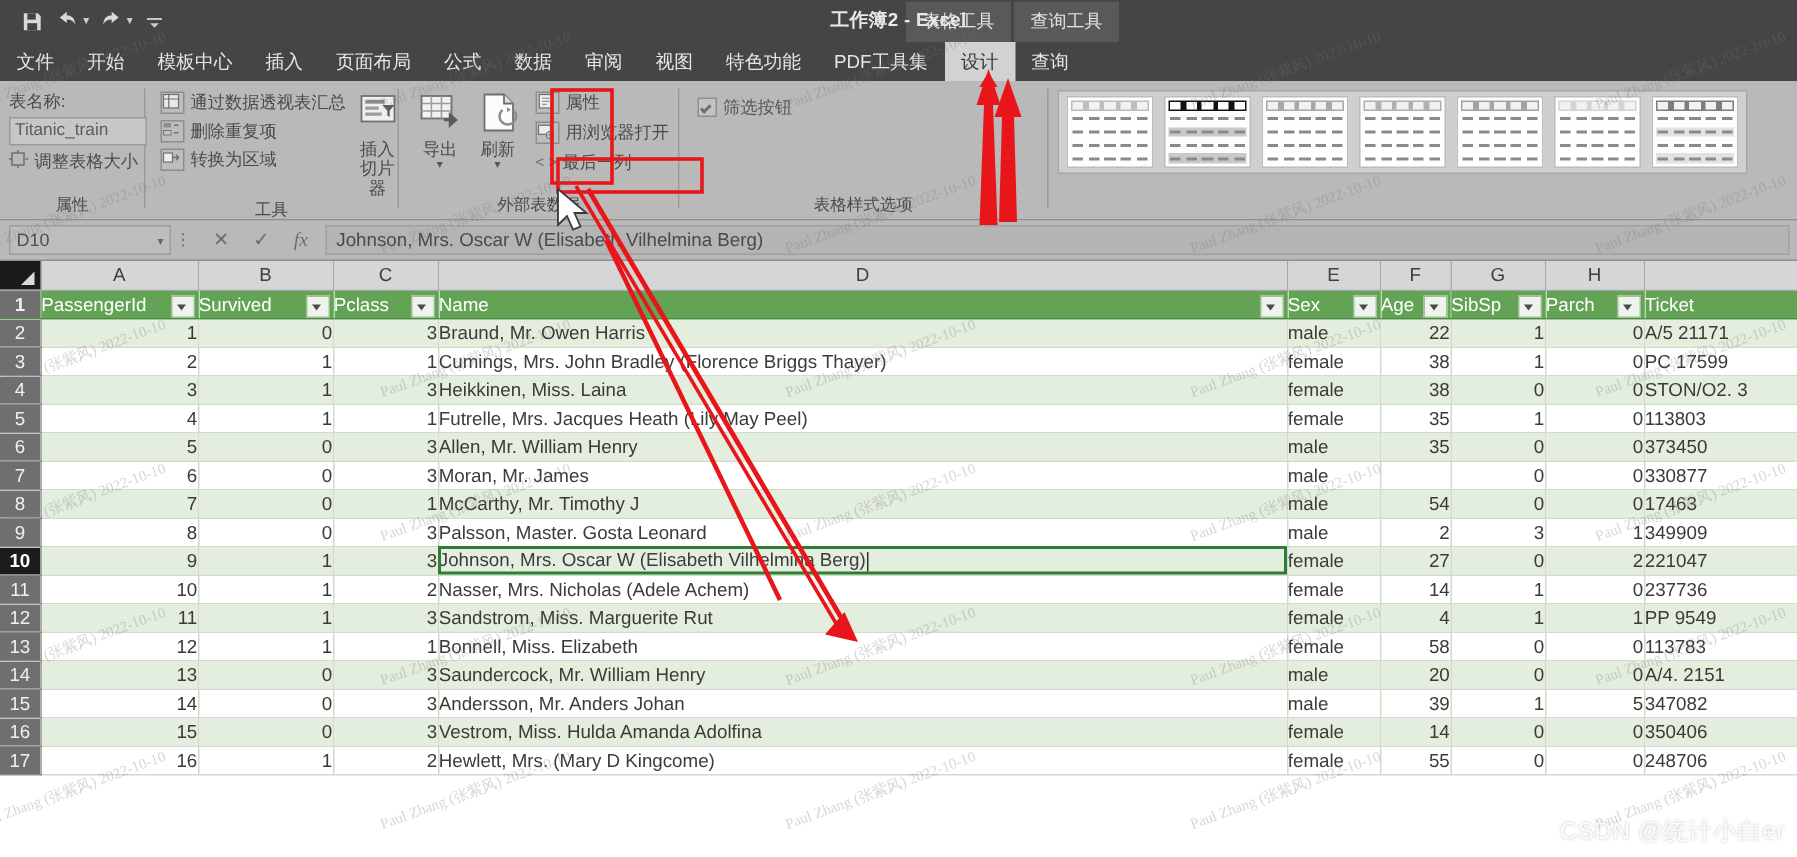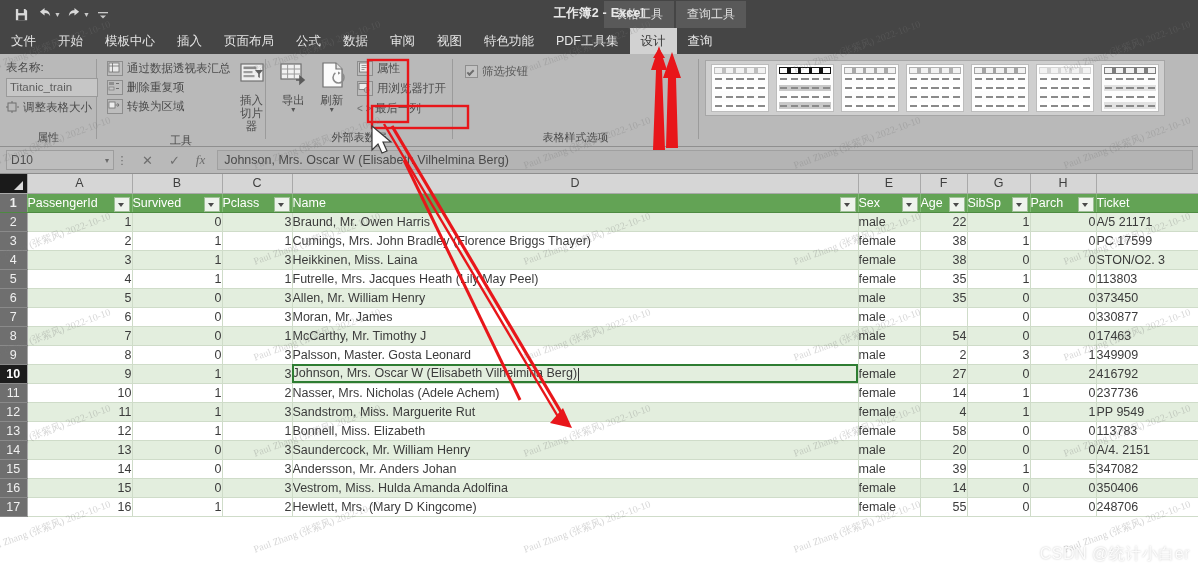--- a/index.html
+++ b/index.html
@@ -1171,21 +1171,21 @@
           <tr class="band">
             <td class="rowhdr sel">10</td>
             <td class="cell num">9</td>
             <td class="cell num">1</td>
             <td class="cell num">3</td>
             <td class="cell txt selcell">Johnson, Mrs. Oscar W (Elisabeth Vilhelmina Berg)<span class="caret-ins"></span></td>
             <td class="cell txt">female</td>
             <td class="cell num">27</td>
             <td class="cell num">0</td>
             <td class="cell num">2</td>
-            <td class="cell txt">416792</td>
+            <td class="cell txt">221047</td>
           </tr>
           <tr class="plain">
             <td class="rowhdr">11</td>
             <td class="cell num">10</td>
             <td class="cell num">1</td>
             <td class="cell num">2</td>
             <td class="cell txt">Nasser, Mrs. Nicholas (Adele Achem)</td>
             <td class="cell txt">female</td>
             <td class="cell num">14</td>
             <td class="cell num">1</td>

